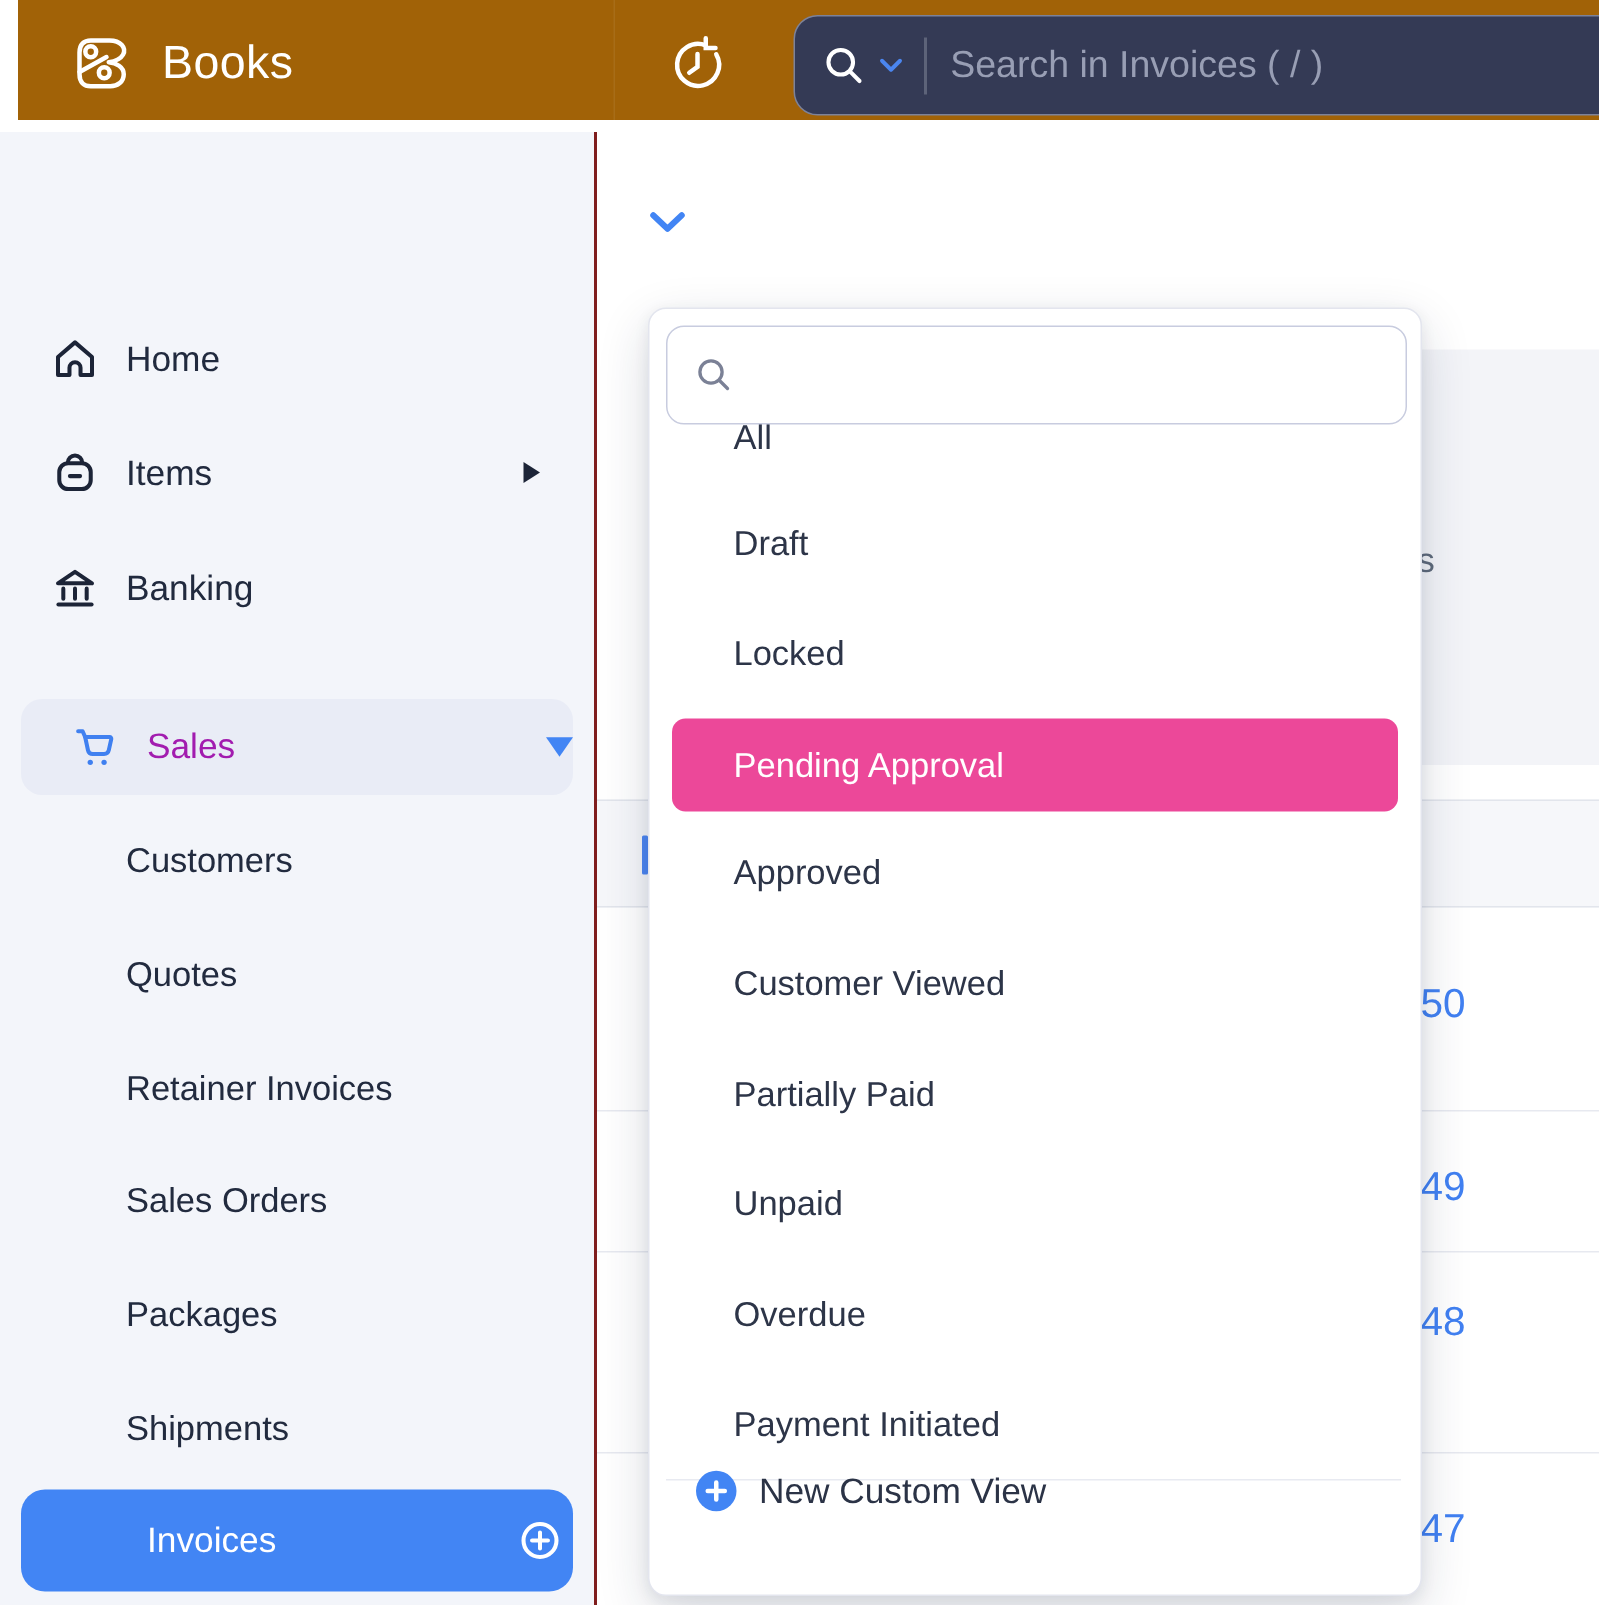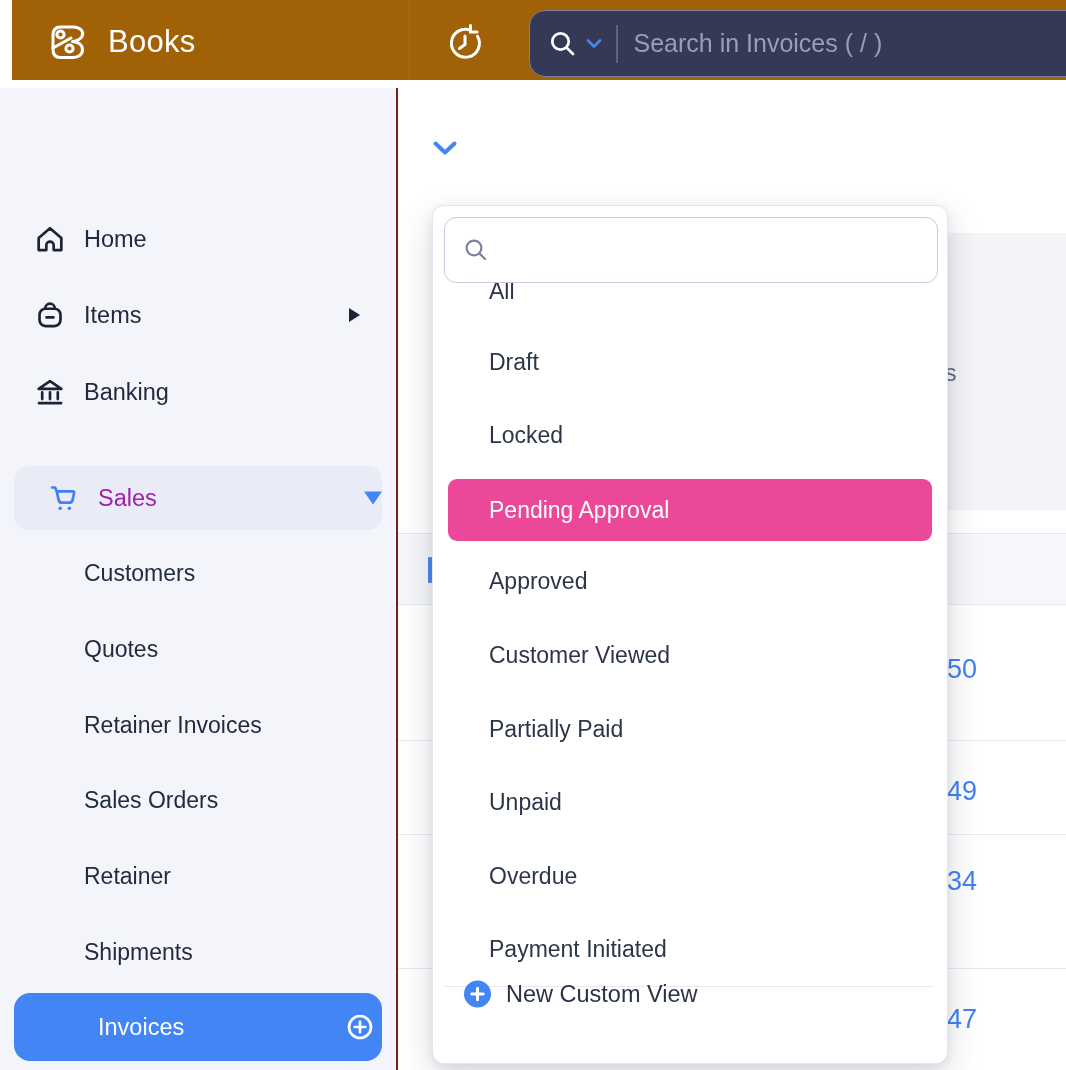--- a/index.html
+++ b/index.html
@@ -170,21 +170,21 @@
   <div class="side-row" style="top:617px;height:40px;">
     <span class="sub-label">Retainer Invoices</span>
   </div>
   <div class="side-row" style="top:541px;height:40px;">
     <span class="sub-label">Quotes</span>
   </div>
   <div class="side-row" style="top:692px;height:40px;">
     <span class="sub-label">Sales Orders</span>
   </div>
   <div class="side-row" style="top:768px;height:40px;">
-    <span class="sub-label">Retainer</span>
+    <span class="sub-label">Packages</span>
   </div>
   <div class="side-row" style="top:844px;height:40px;">
     <span class="sub-label">Shipments</span>
   </div>
 
   <div class="invoices-pill">
     <span class="side-label">Invoices</span>
     <span class="pill-plus">
       <svg width="28" height="28" viewBox="0 0 28 28">
         <g fill="none" stroke="#ffffff" stroke-width="2.7" stroke-linecap="round">
@@ -212,21 +212,21 @@
 
 <div class="table-header-band"></div>
 <div class="header-blue-sliver"></div>
 
 <div class="row-sep" style="top:740px;"></div>
 <div class="row-sep" style="top:834px;"></div>
 <div class="row-sep" style="top:968px;"></div>
 
 <span class="inv-frag" style="top:654px;">50</span>
 <span class="inv-frag" style="top:776px;">49</span>
-<span class="inv-frag" style="top:866px;">34</span>
+<span class="inv-frag" style="top:866px;">48</span>
 <span class="inv-frag" style="top:1004px;">47</span>
 
 <div id="view-dropdown" class="abs">
 
   <div class="dd-search">
     <span style="margin-left:17px;">
       <svg width="28" height="28" viewBox="0 0 28 28">
         <g fill="none" stroke="#7b8196" stroke-width="2.2" stroke-linecap="round">
           <circle cx="12" cy="12" r="7.4"></circle>
           <path d="M17.5 17.5 L23 23"></path>

